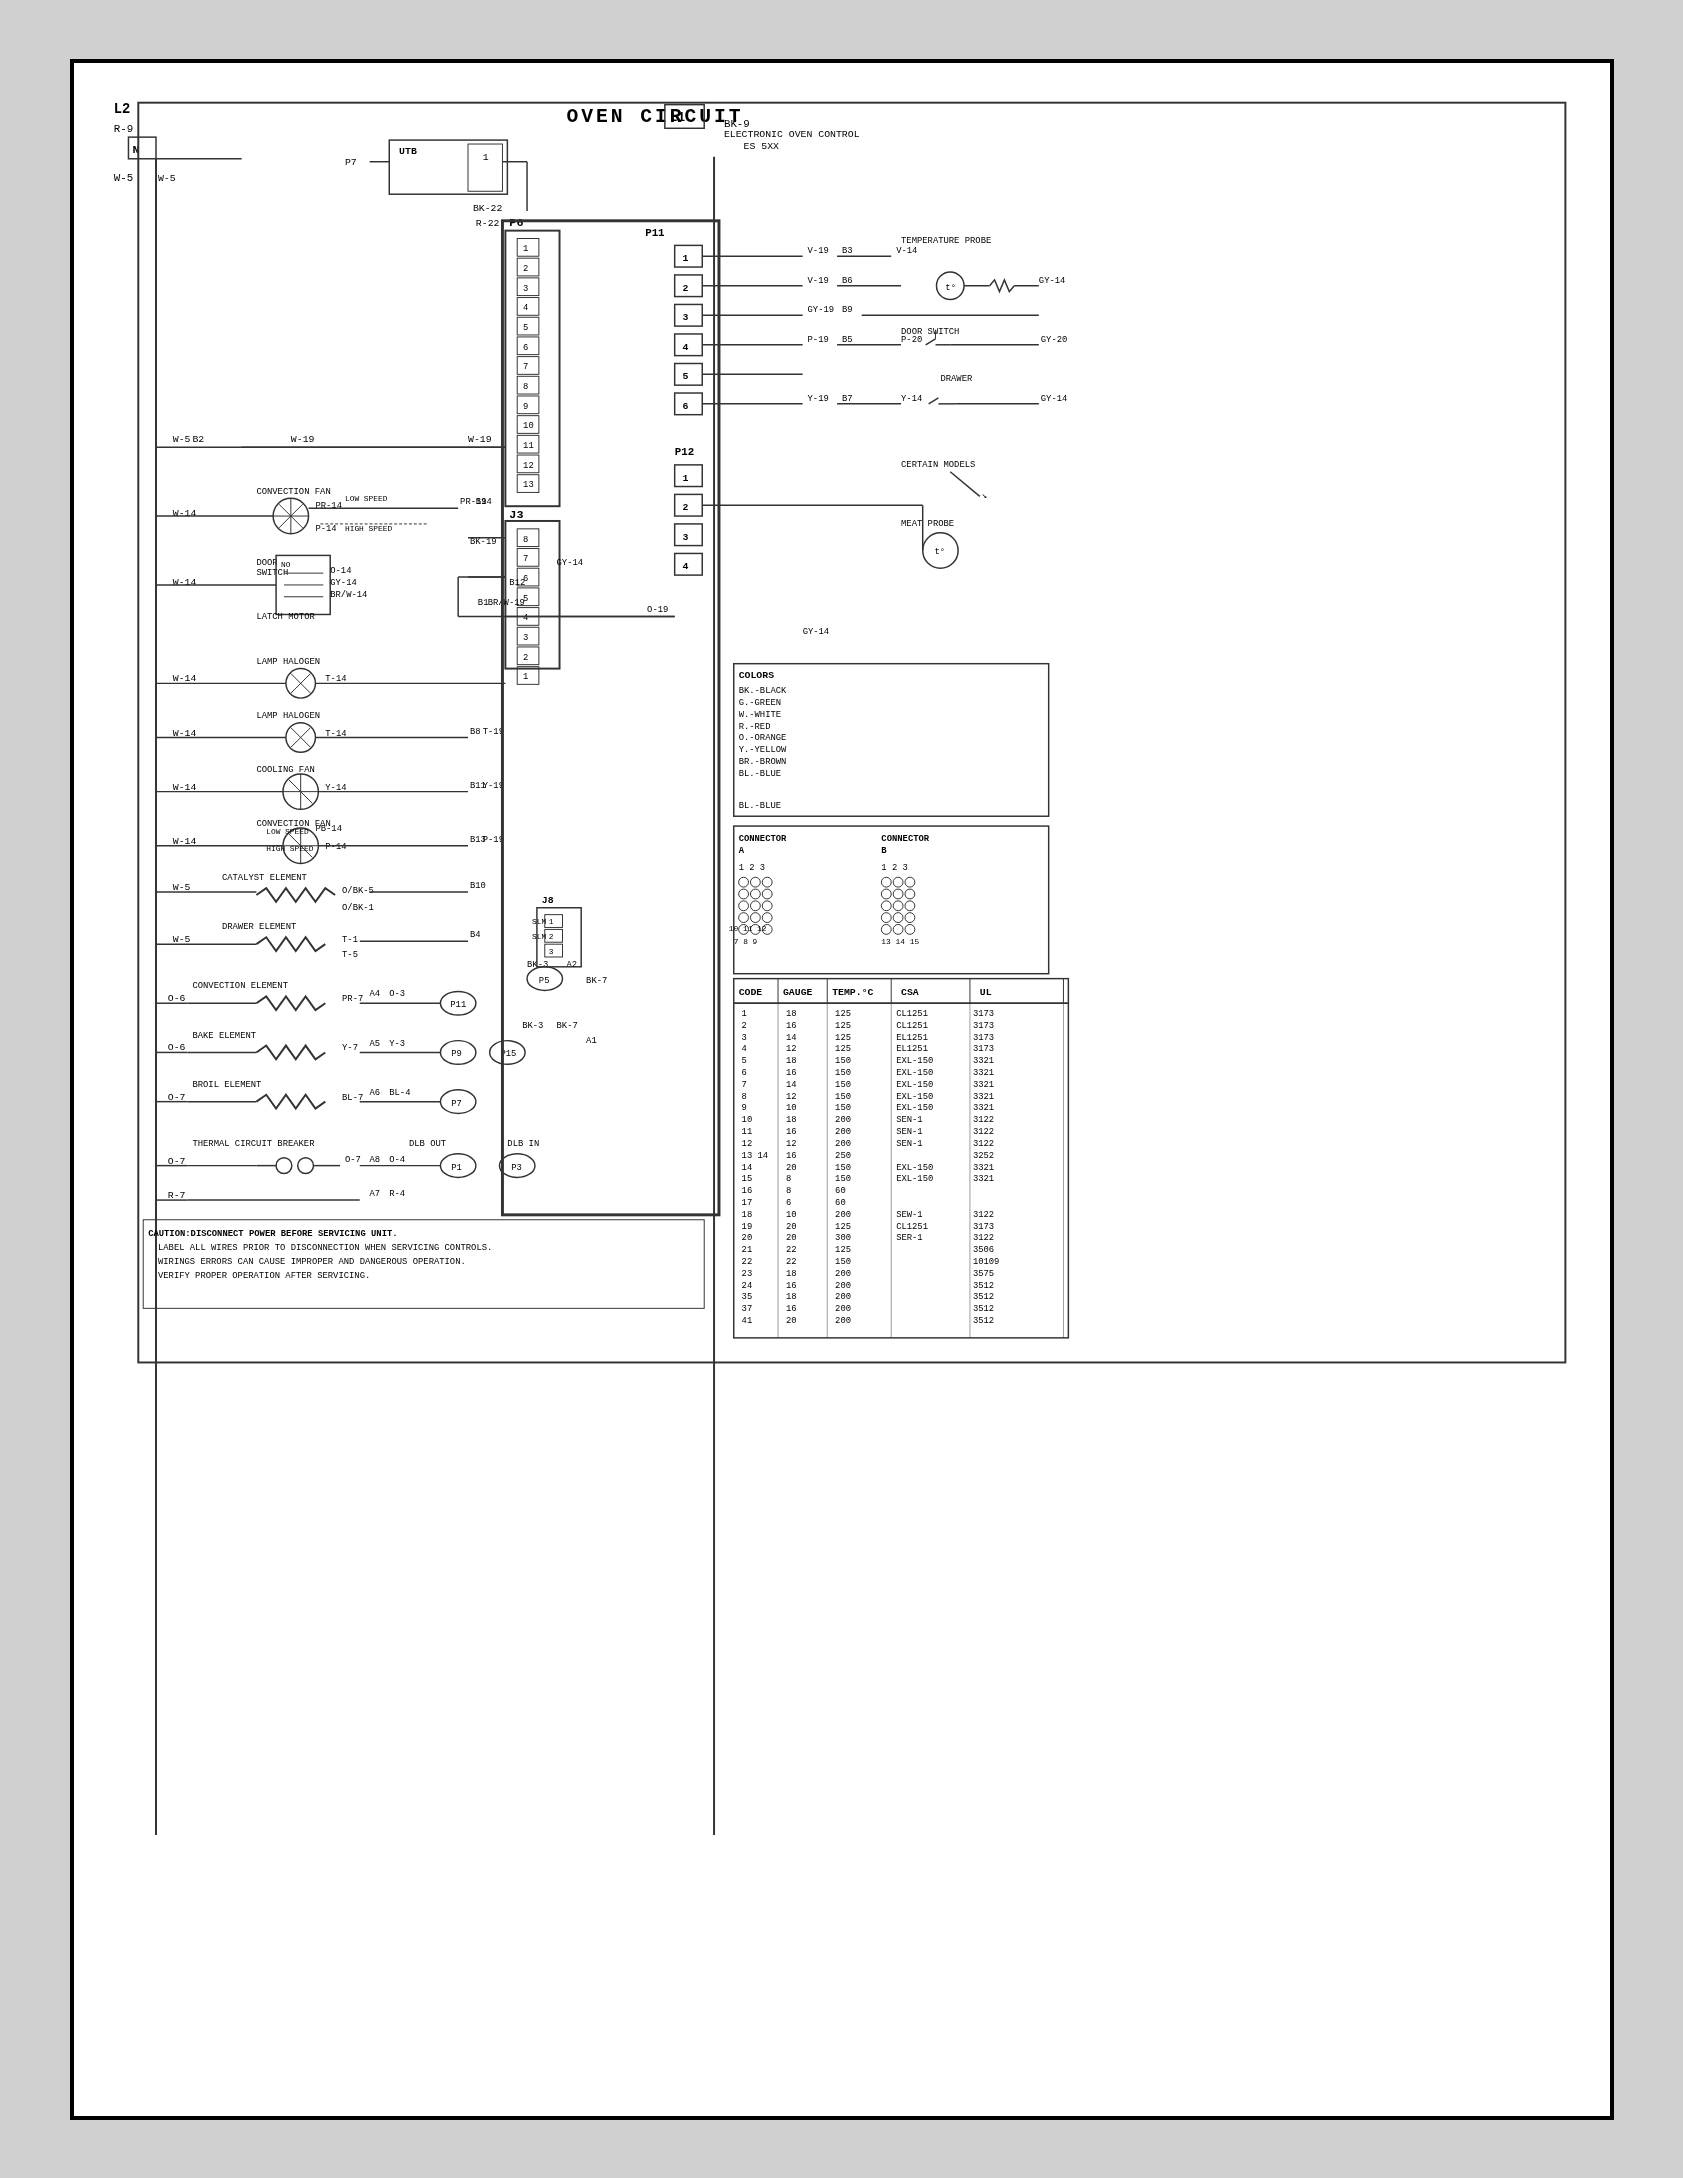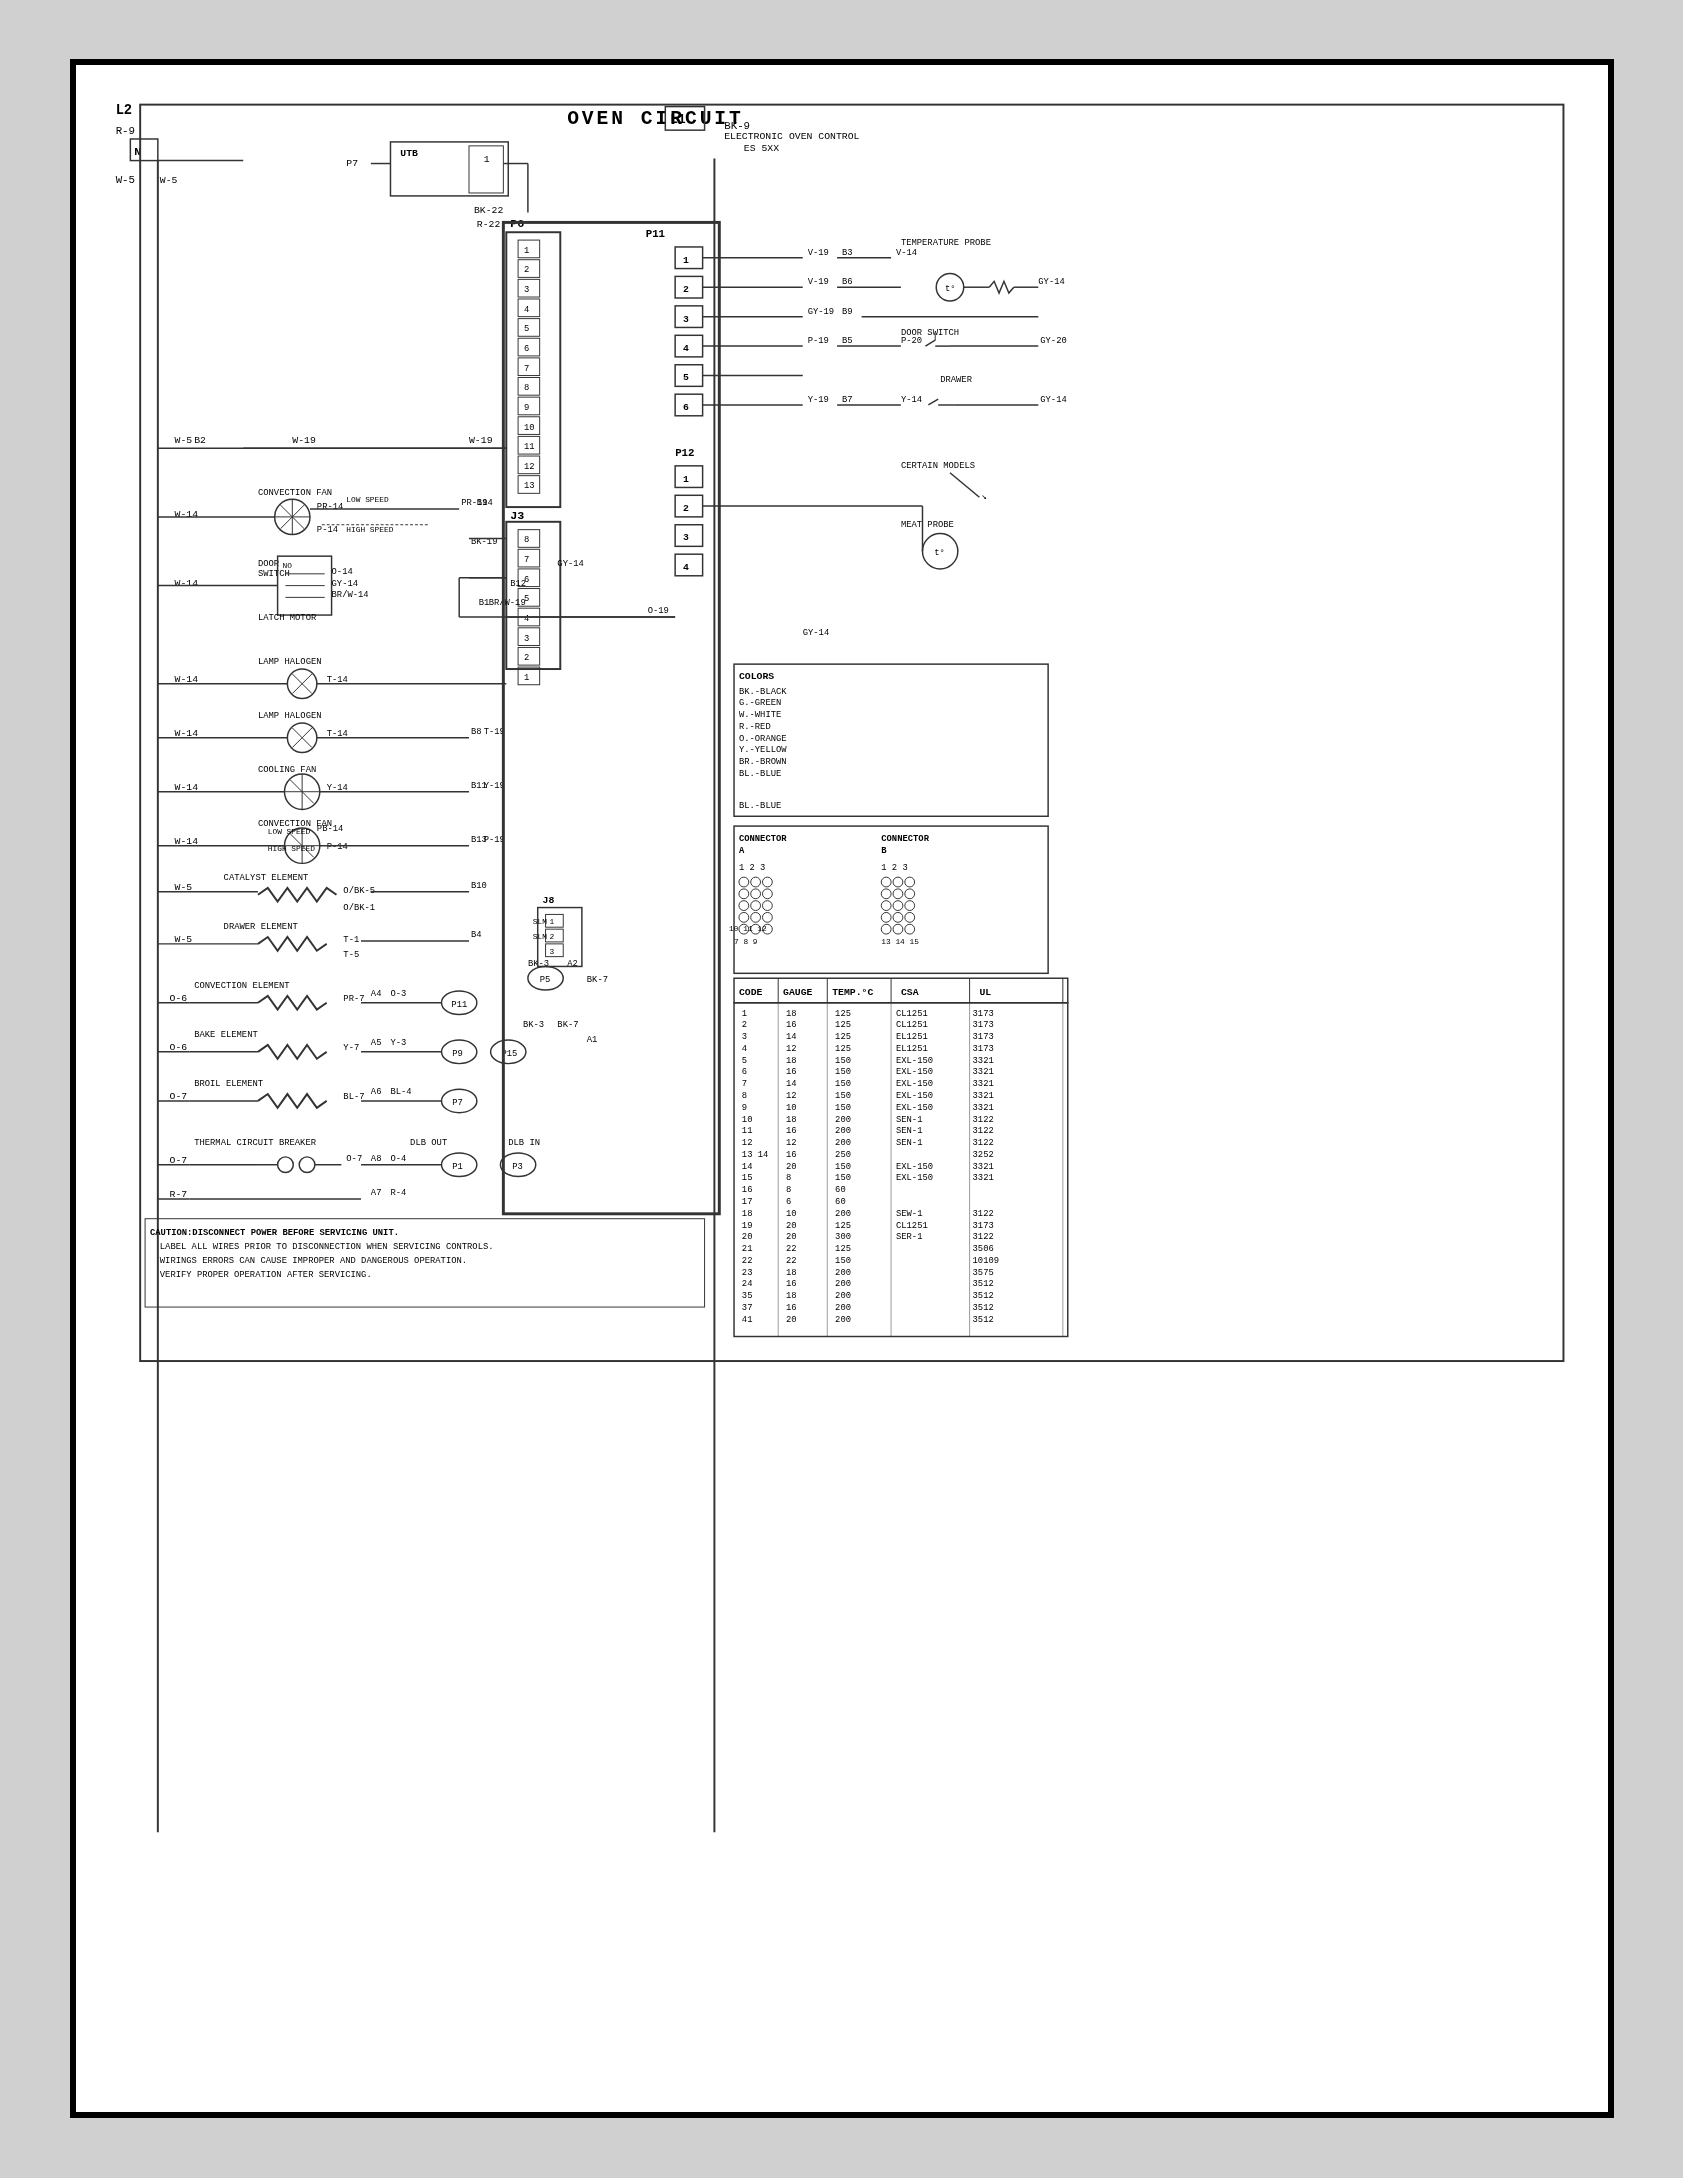--- a/index.html
+++ b/index.html
@@ -10,21 +10,21 @@
       align-items: flex-start;
       min-height: 2178px;
       font-family: 'Courier New', monospace;
     }
     .page {
       width: 1544px;
       min-height: 2059px;
       background: #ffffff;
       margin: 59px auto;
       position: relative;
-      border: 6px solid #000000;
+      border: 4px solid #000000;
       padding: 20px;
     }
     .diagram-container {
       width: 100%;
       height: 100%;
       position: relative;
     }
     svg {
       width: 100%;
       height: 100%;

